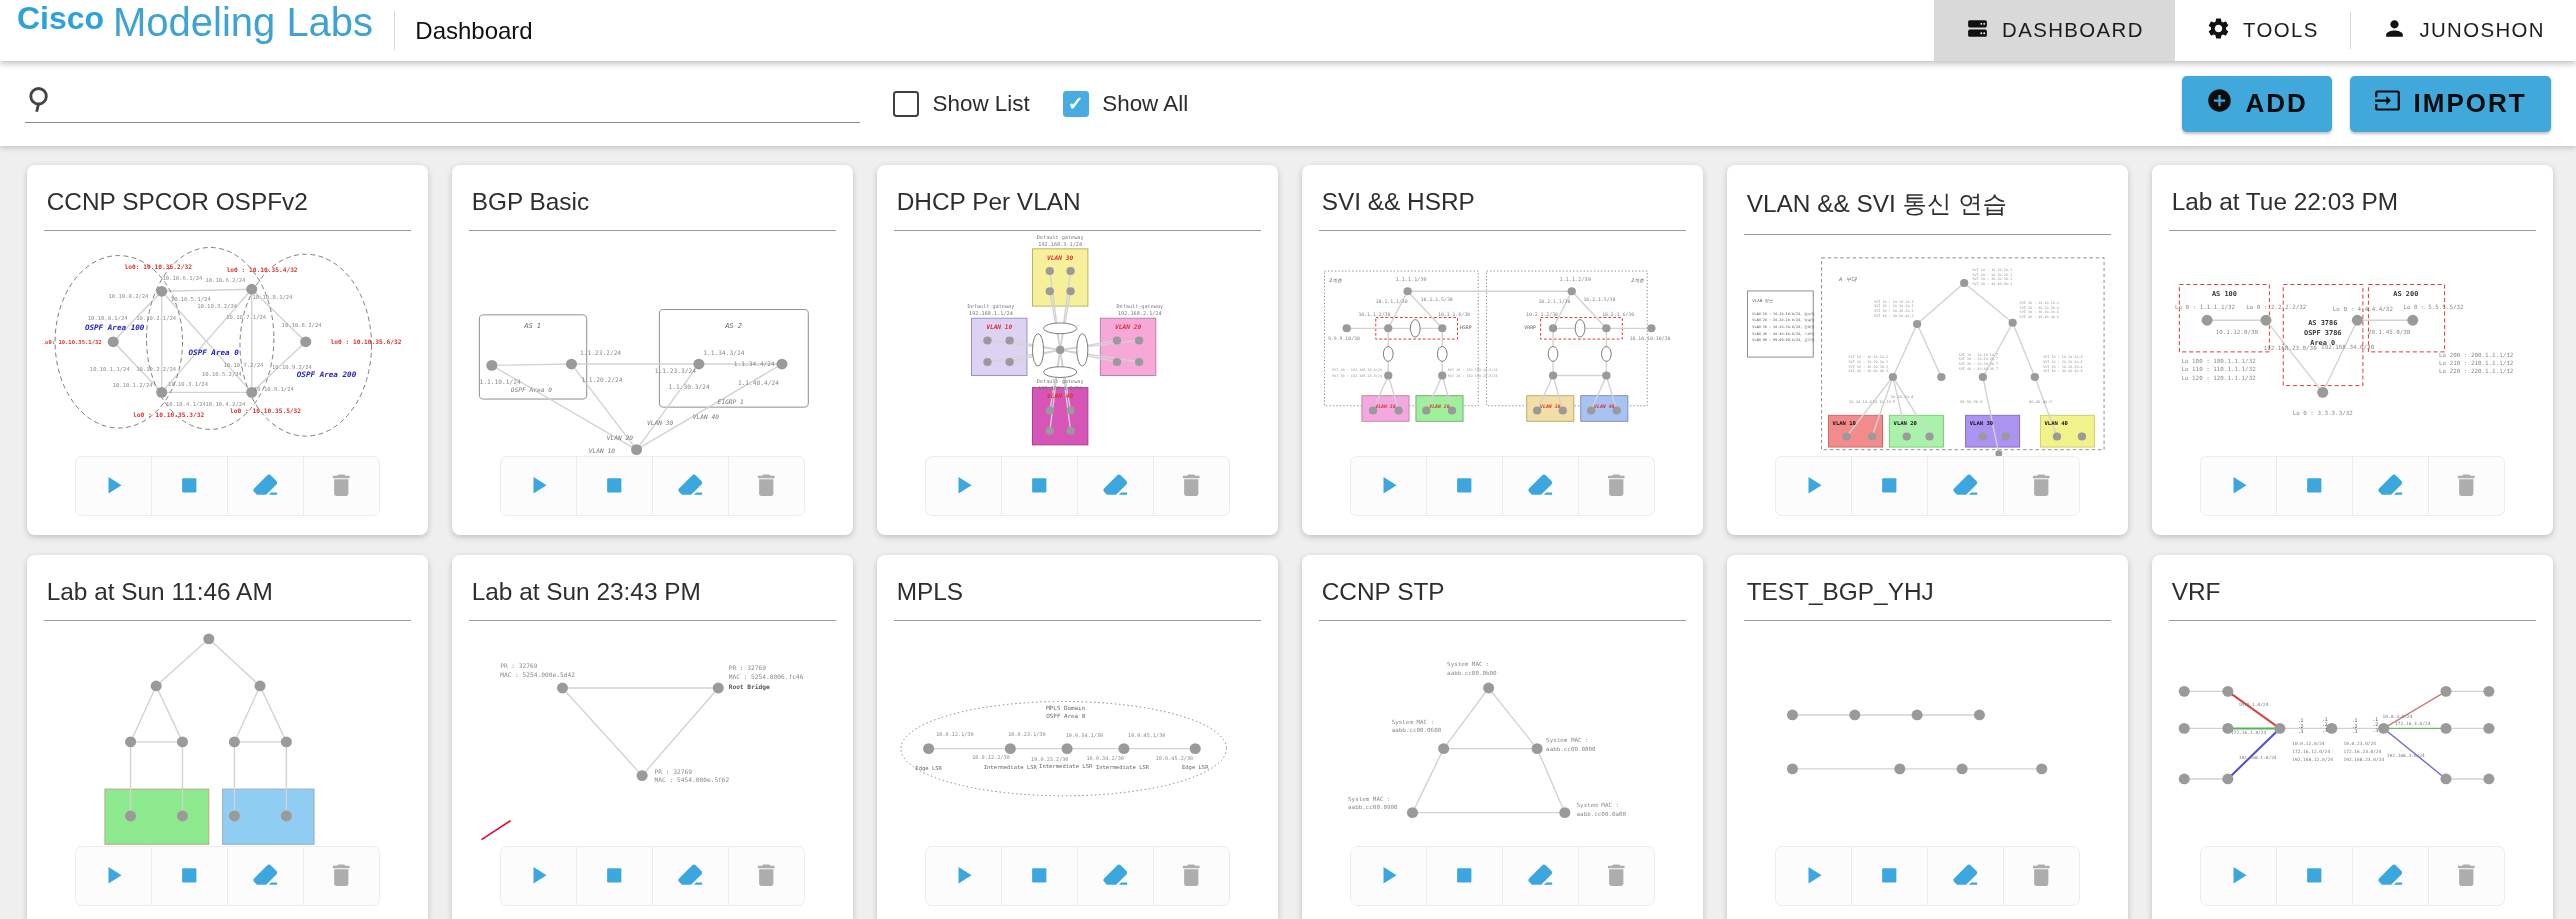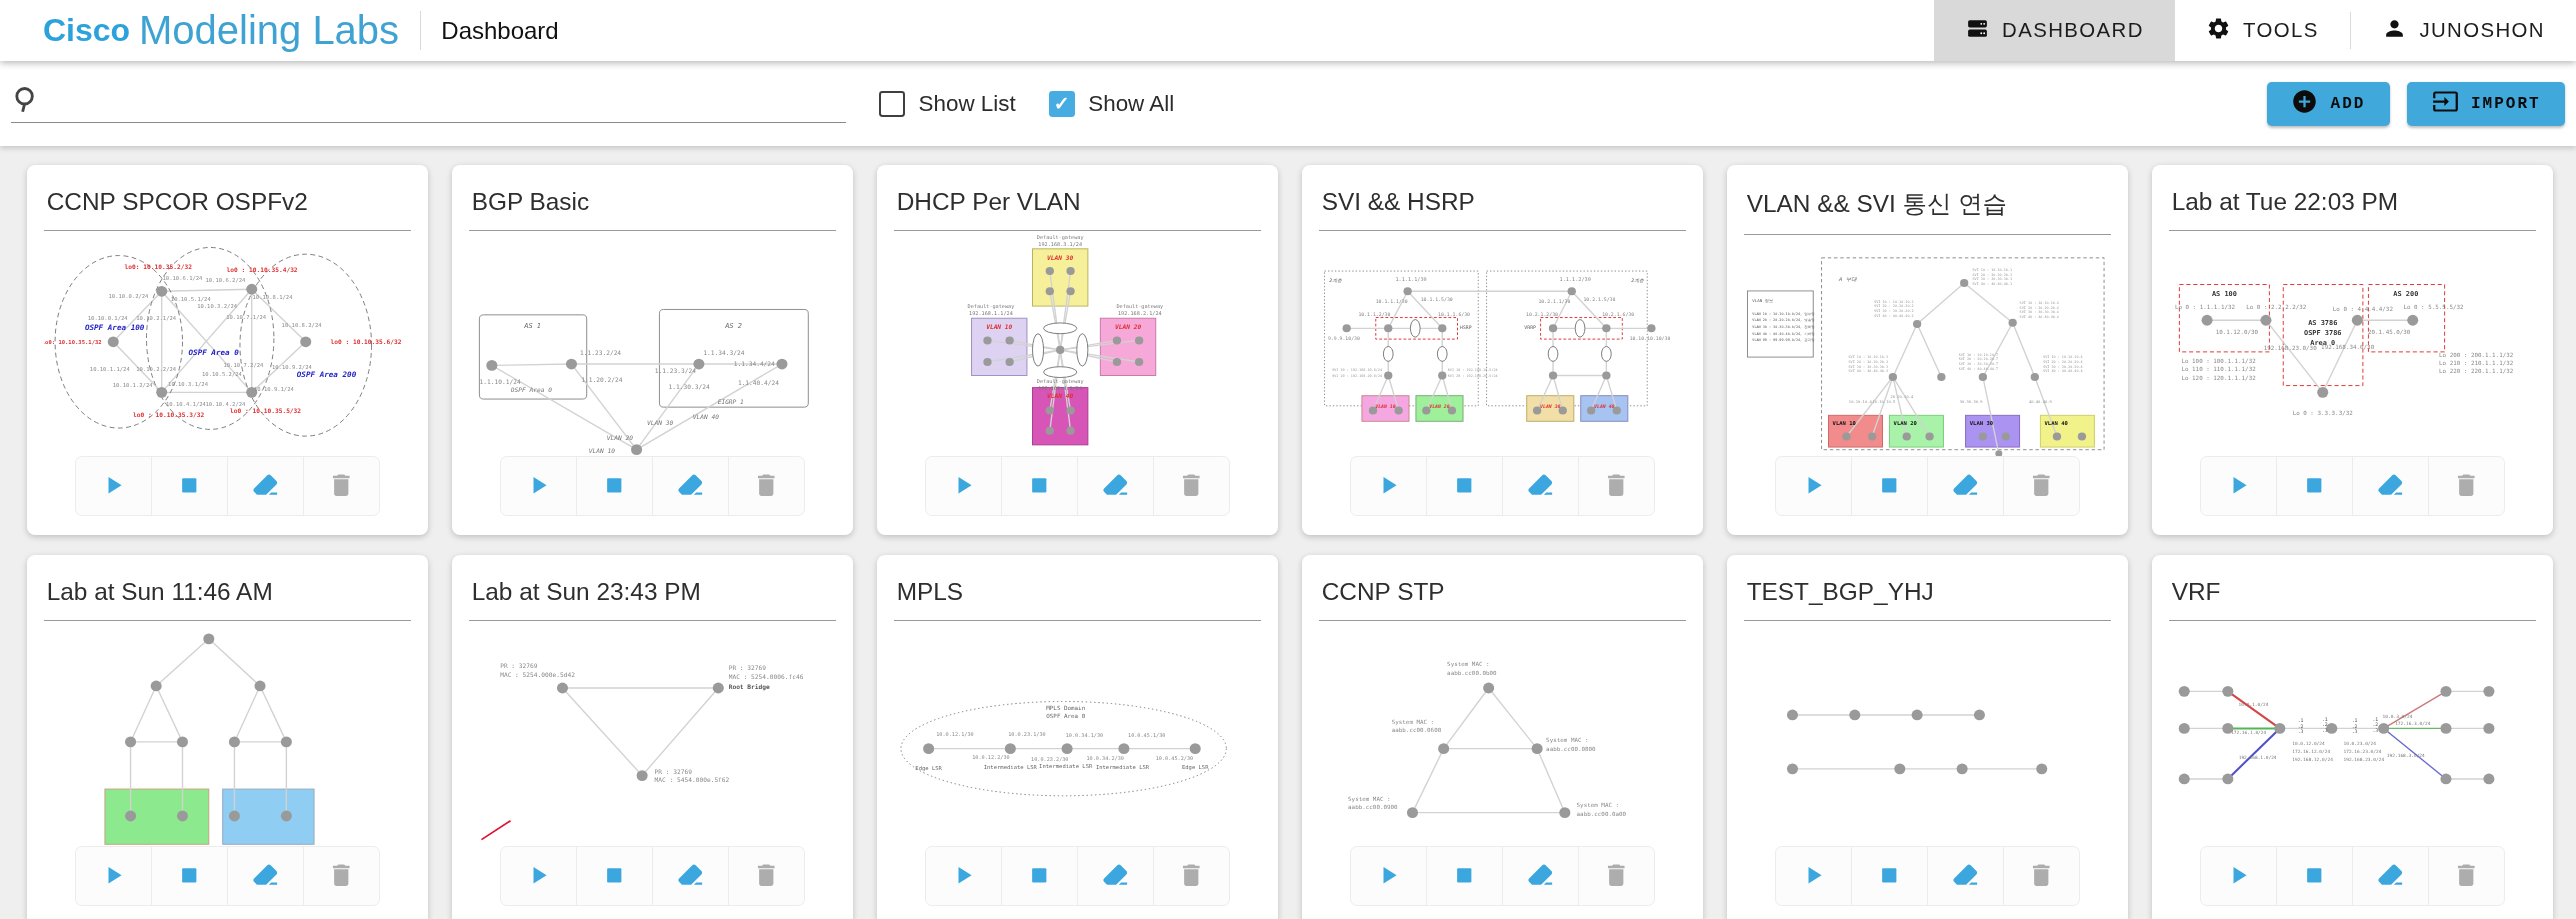--- a/index.html
+++ b/index.html
@@ -6,52 +6,52 @@
   html,body { margin:0; padding:0; }
   body {
     width:2576px; height:919px; background:#efefef; overflow:hidden;
     font-family:"Liberation Sans", sans-serif;
   }
   
   .appbar {
     height:61px; background:#fff; display:flex; align-items:stretch;
     box-shadow:0 2.7px 6.8px rgba(0,0,0,.28); position:relative; z-index:30;
   }
-  .brand { display:flex; align-items:center; padding-left:43px; white-space:nowrap; }
+  .brand { display:flex; padding-left:17px; white-space:nowrap; }
   .brand-bold { color:#2CA2DC; font-weight:bold; font-size:32px; }
   .brand-rest { color:#3EA3D3; font-size:40px; margin-left:8.8px; font-weight:400; }
   .vdiv { width:1.4px; background:#d9d9d9; height:39px; align-self:center; margin:0 20.4px; }
   .page-title { font-size:24px; color:#111; align-self:center; }
   .spacer { flex:1; }
   .nav { display:flex; align-items:stretch; }
   .nav-item { display:flex; align-items:center; gap:12.2px; padding:0 31px;
     font-size:20.4px; letter-spacing:1.4px; color:#1c1c1c; cursor:pointer; white-space:nowrap; }
   .nav-item.active { background:#d9d9d9; }
   .nav-sep { width:1.4px; background:#d9d9d9; height:37px; align-self:center; }
   .nav-item svg { width:25px; height:25px; }
   
   .toolbar {
     height:85px; background:#fff; box-shadow:0 2.7px 5.4px rgba(0,0,0,.18);
-    display:flex; align-items:center; padding:0 11px; position:relative; z-index:20;
+    display:flex; align-items:center; padding:0 25px; position:relative; z-index:20;
   }
   .search { display:flex; align-items:flex-end; width:835px; border-bottom:1.4px solid #8a8a8a;
     padding-bottom:5.4px; gap:6.8px; }
   .search svg { width:31px; height:31px; flex:none; }
   .search-input { border:none; outline:none; flex:1; font-size:23px; height:33px;
     font-family:"Liberation Sans",sans-serif; background:transparent; }
   .check-group { display:flex; align-items:center; margin-left:33px; gap:13.6px;
     font-size:22.4px; color:#2b2b2b; white-space:nowrap; }
   .checkbox { width:26px; height:26px; border:2.7px solid #3f3f3f; border-radius:3.4px;
     background:#fff; display:flex; align-items:center; justify-content:center;
     font-size:19px; font-weight:bold; color:#fff; cursor:pointer; flex:none; }
   .checkbox.checked { background:#47ACE1; border-color:#47ACE1; }
   .btn { display:flex; align-items:center; gap:12.2px; background:#41A8DC; color:#0c0c0c;
-    font-weight:bold; font-size:16px; letter-spacing:2px; padding:0 24.4px; height:44px;
+    font-weight:bold; font-size:26px; letter-spacing:2px; padding:0 24.4px; height:56px;
     border-radius:4.8px; margin-left:17.7px; cursor:pointer; box-shadow:0 1.4px 2.7px rgba(0,0,0,.25);
-    white-space:nowrap;font-family:Liberation Mono, monospace; }
+    white-space:nowrap; }
   .btn svg { width:27px; height:27px; }
   
   .grid { display:grid; grid-template-columns:repeat(6, 401px); gap:20.4px 24px;
     padding:19px 0 0 27px; }
   .card { background:#fff; border-radius:8.1px; box-shadow:0 2px 6.8px rgba(0,0,0,.2);
     height:370px; display:flex; flex-direction:column; padding:0 17px; overflow:hidden; }
   .card-title { font-size:24.4px; font-weight:400; color:#2e2e2e; margin:23px 0 0 2.7px;
     white-space:nowrap; overflow:hidden; }
   .card-divider { height:1.4px; background:#9a9a9a; margin-top:13.6px; flex:none; }
   .preview { flex:1; min-height:0; margin-top:2.7px; }

